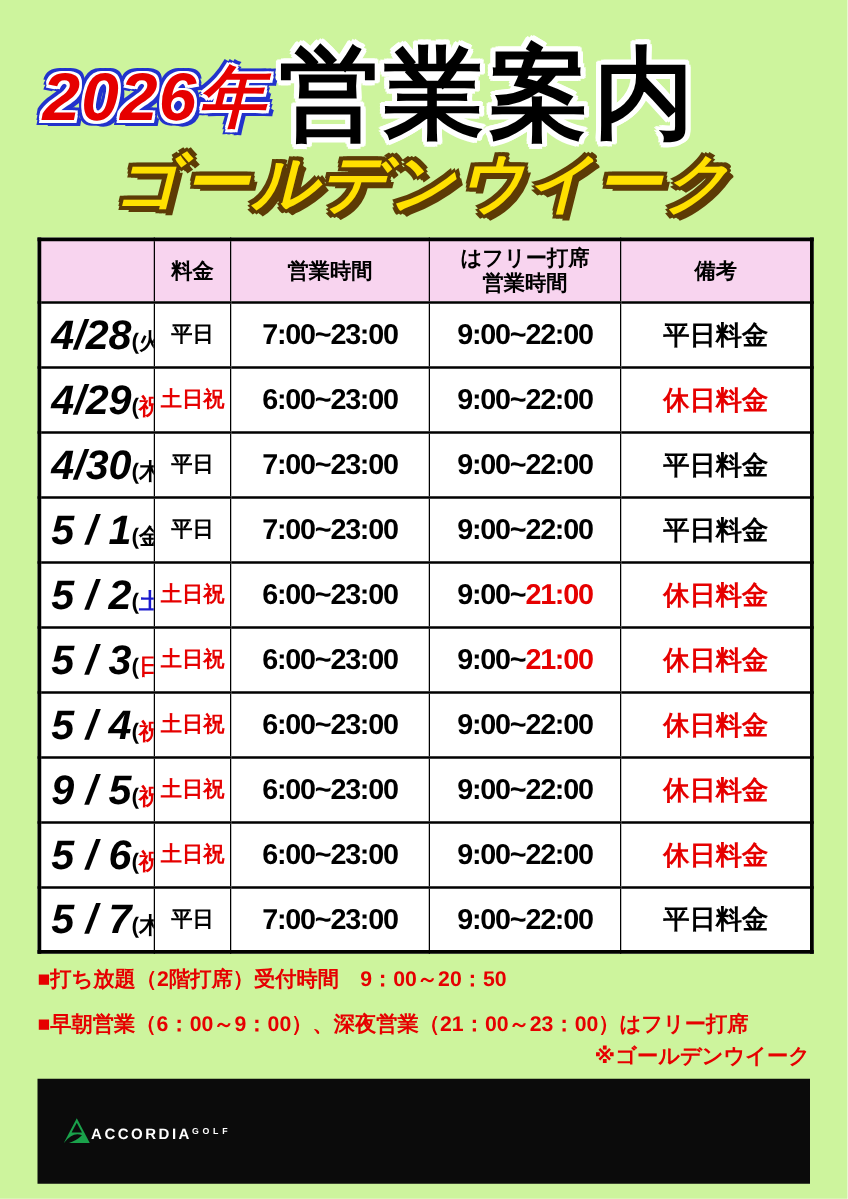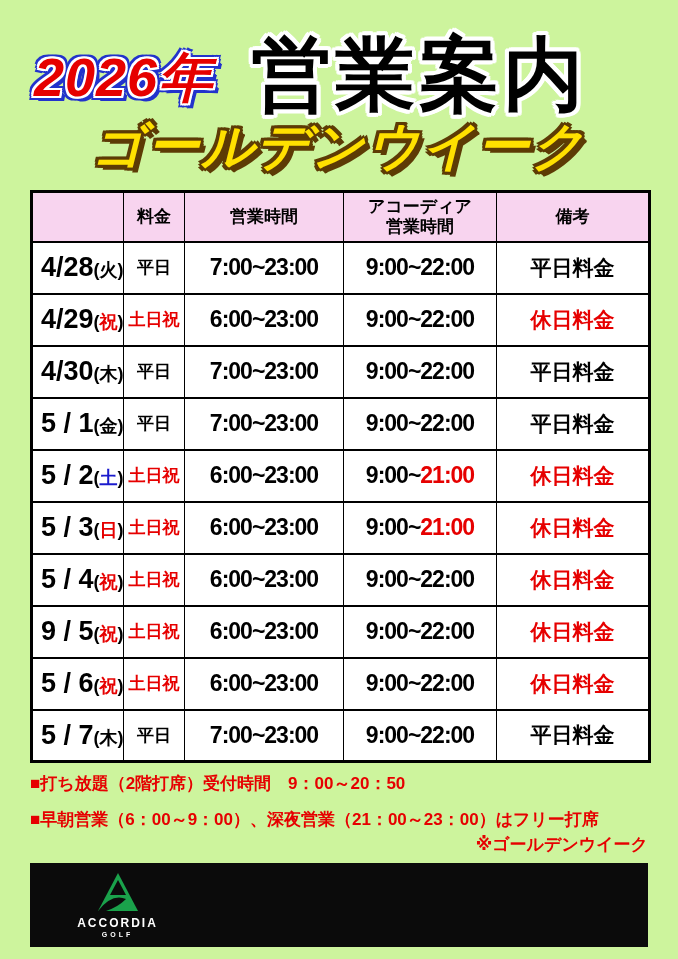--- a/index.html
+++ b/index.html
@@ -7,21 +7,21 @@
   body { font-family:"Liberation Sans","DejaVu Sans",sans-serif; }
 
   .poster {
     position:relative; width:678px; height:959px;
     background:#cdf49d; overflow:hidden;
   }
 
   
   .title-row {
     position:absolute; top:22px; left:28px;
-    display:flex; align-items:center; gap:32px; white-space:nowrap;
+    display:flex; align-items:center; gap:4px; white-space:nowrap;
   }
   .title-year {
     font-size:54px; font-weight:bold; font-style:italic;
     color:#e60000; letter-spacing:1px; padding:8px 6px 4px 6px;
     text-shadow:
       -2px -2px 0 #fff, 2px -2px 0 #fff, -2px 2px 0 #fff, 2px 2px 0 #fff,
       -2px 0 0 #fff, 2px 0 0 #fff, 0 -2px 0 #fff, 0 2px 0 #fff,
       -4px -4px 0 #2233cc, 4px -4px 0 #2233cc, -4px 4px 0 #2233cc, 4px 4px 0 #2233cc,
       -4px 0 0 #2233cc, 4px 0 0 #2233cc, 0 -4px 0 #2233cc, 0 4px 0 #2233cc,
       5px 5px 0 #2233cc;
@@ -52,41 +52,41 @@
   .schedule th, .schedule td {
     border:1px solid #000; border-top-width:2px; border-bottom-width:2px;
     text-align:center; vertical-align:middle; overflow:hidden; white-space:nowrap;
   }
   .schedule thead th {
     background:#f8d4ef; height:50px; font-size:17px; font-weight:bold;
     line-height:1.15; color:#000;
   }
   .schedule tbody td { height:52px; background:#fff; }
   .td-date { text-align:left; padding-left:8px; }
-  .d-num  { font-size:27px; font-weight:bold; letter-spacing:0; }
+  .d-num  { font-size:33px; font-weight:bold; letter-spacing:0;font-style:italic; }
   .d-paren, .d-day { font-size:18px; font-weight:bold; }
   .td-rate  { font-size:17px; font-weight:bold; }
   .td-hours, .td-club { font-size:23px; font-weight:bold; letter-spacing:-1px; }
   .td-note  { font-size:21px; font-weight:bold; }
 
   
   .notes { position:absolute; left:30px; right:30px; top:774px; }
   .note {
     color:#e60000; font-size:17px; font-weight:bold;
     line-height:1.2; margin-bottom:16px; white-space:nowrap;
   }
   .note-last { margin-bottom:0; margin-top:-12px; text-align:right; }
 
   
   .footer-bar {
     position:absolute; left:30px; right:30px; top:863px; height:84px;
     background:#0b0b0b; display:flex; align-items:center;
   }
   .logo-block {
-    width:135px; margin-left:20px; display:flex; flex-direction:column;
+    width:135px; margin-left:20px; display:flex; flex-direction:row;
     align-items:center; color:#fff;
   }
   .logo-mark { width:44px; height:40px; display:block; }
   .logo-brand { font-size:12px; font-weight:bold; letter-spacing:2px; margin-top:3px; }
   .logo-brand-sub { font-size:7px; font-weight:bold; letter-spacing:3px; margin-top:1px; }
   .facility {
     flex:1; text-align:center; color:#fff; padding-right:70px;
   }
   .facility-jp { font-size:28px; font-weight:900; letter-spacing:1px; }
   .facility-en { font-size:17px; font-weight:normal; letter-spacing:1px; margin-top:4px; color:#f2f2f2; }
@@ -109,21 +109,21 @@
         <col style="width:159px">
       <col style="width:153px">
         <col style="width:153px">
     </colgroup>
     <thead>
       <tr>
         <th></th>
         <th>料金</th>
         <th>営業時間</th>
         <th>
-          <span>アコーディア</span><br>
+          <span>はフリー打席</span><br>
           <span>営業時間</span>
         </th>
         <th>備考</th>
       </tr>
     </thead>
     <tbody>
         <tr>
           <td class="td-date"><span class="d-num">4/28</span><span class="d-paren">(</span><span class="d-day" style="color:#000000">火</span><span class="d-paren">)</span></td>
           <td class="td-rate" style="color:#000000">平日</td>
           <td class="td-hours">7:00~23:00</td>

